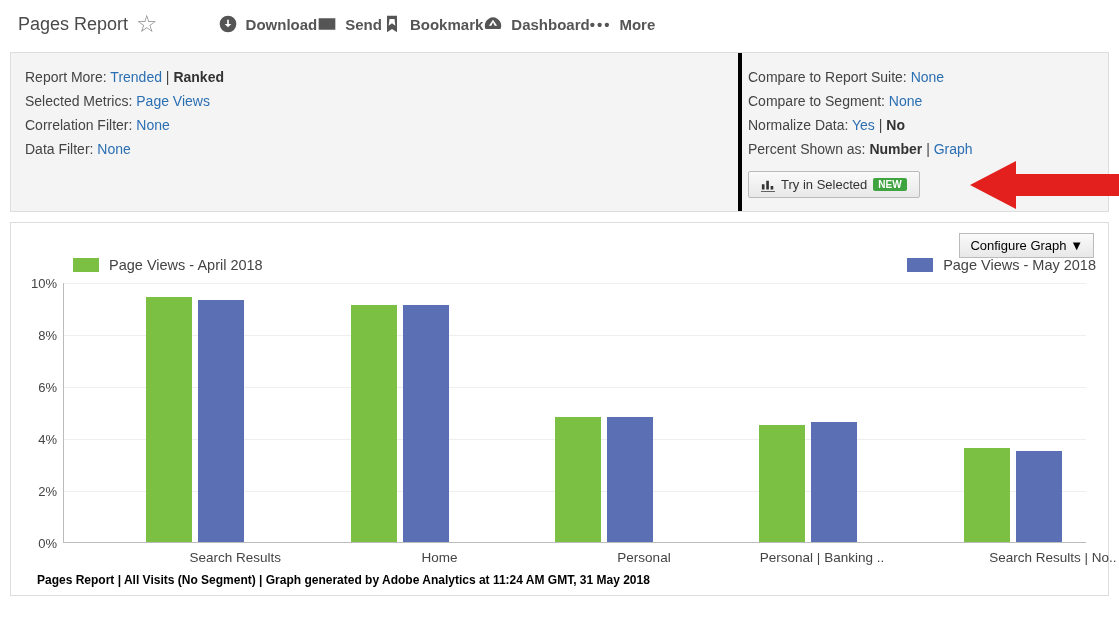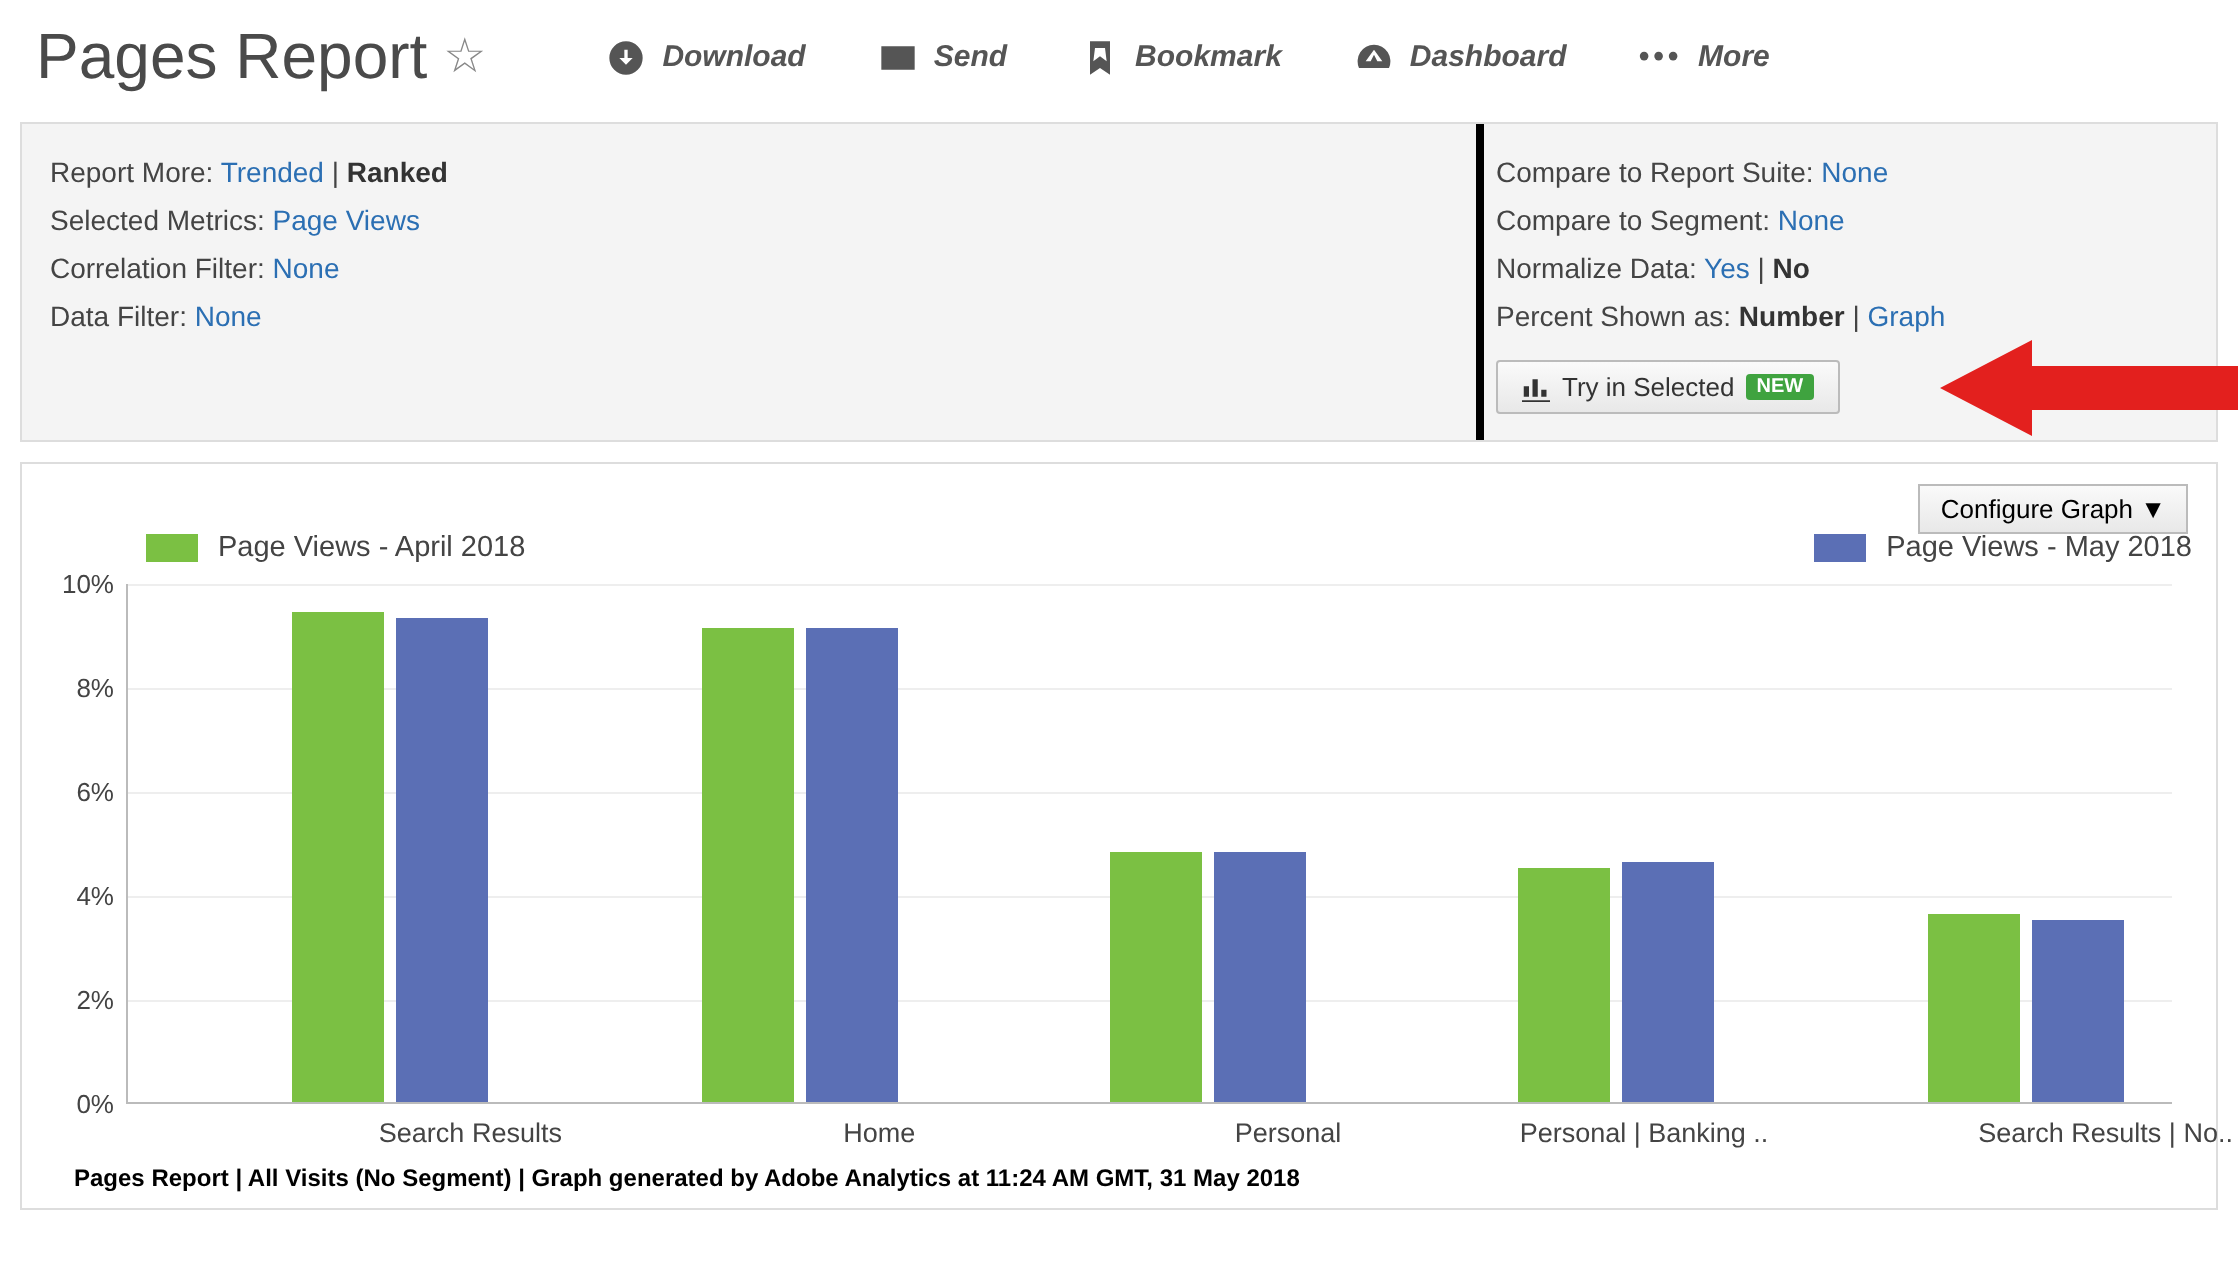--- a/index.html
+++ b/index.html
@@ -9,35 +9,33 @@
     background: #fff;
     color: #333;
     width: 1119px;
   }
   .header {
     display: flex;
     align-items: center;
     padding: 10px 18px 14px 18px;
   }
   .title {
-    font-size: 32px;
+    font-size: 18px;
     color: #4a4a4a;
     font-weight: 400;
     margin-right: 8px;
   }
   .star {
     color: #888;
     font-size: 24px;
     cursor: pointer;
     margin-right: 60px;
   }
   .toolbar {
     display: flex;
-    gap: 36px;
-    font-style: italic;
   }
   .tool-item {
     display: flex;
     align-items: center;
     gap: 8px;
     color: #555;
     font-size: 15px;
     font-weight: 600;
     cursor: pointer;
   }

